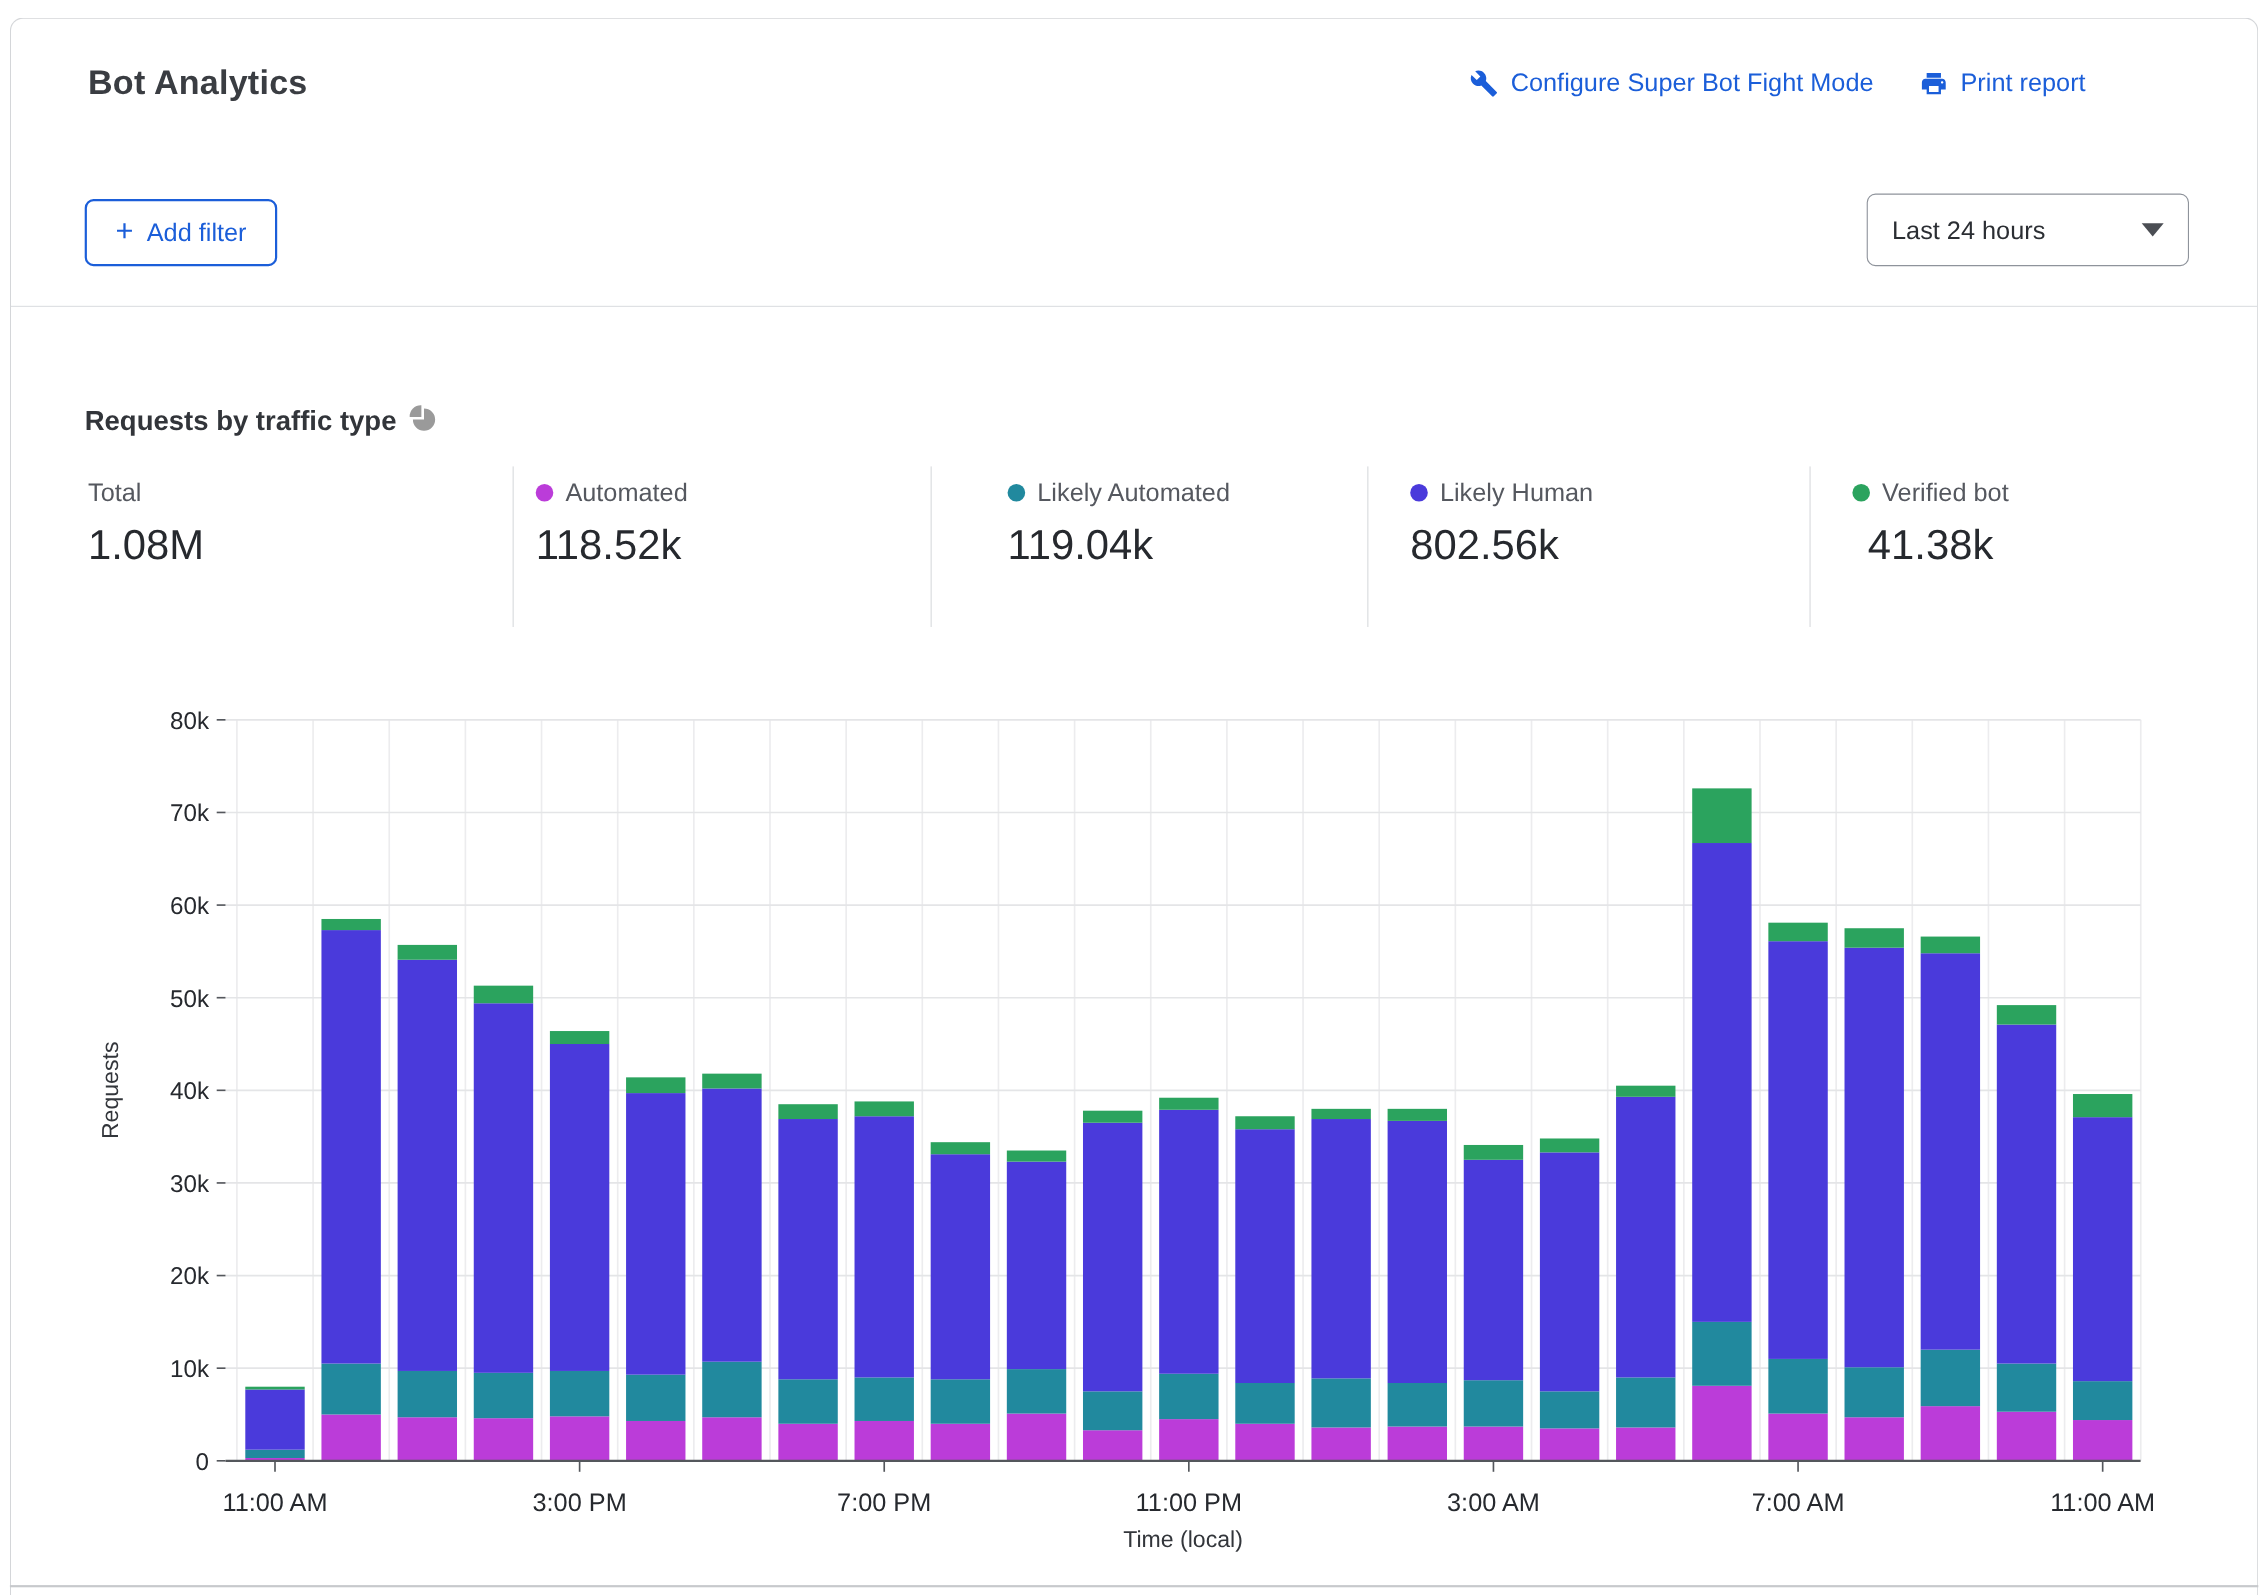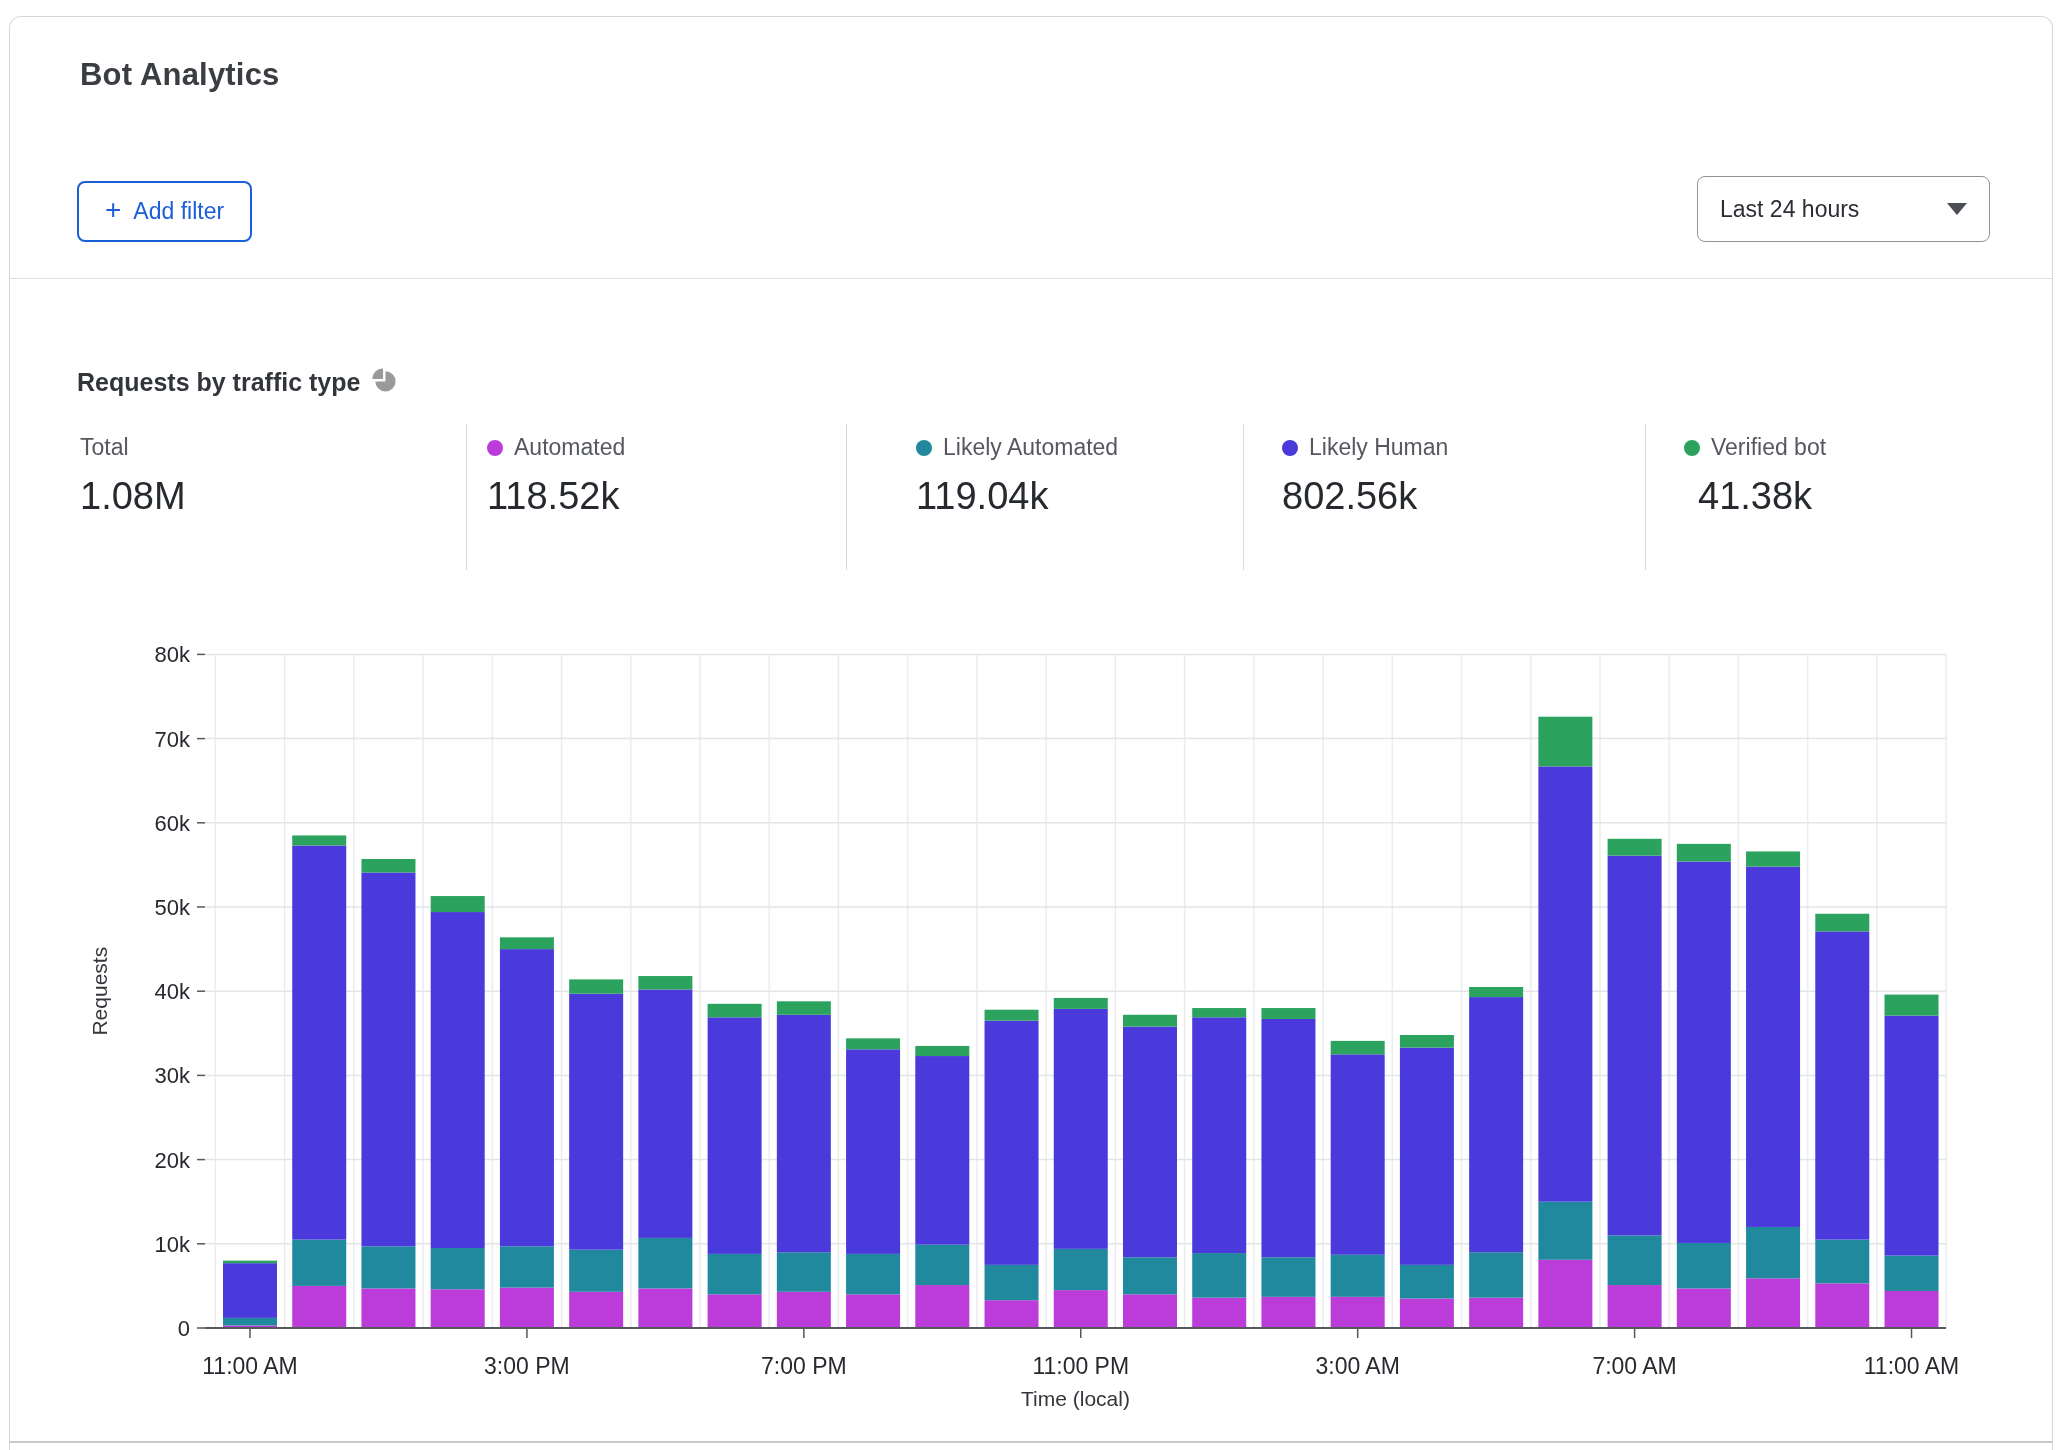--- a/index.html
+++ b/index.html
@@ -60,20 +60,38 @@
 </style>
 </head>
 <body>
 
 <div id="stage">
 
   <div class="card"></div>
 
   <div class="page-title">Bot Analytics</div>
 
+  <div class="header-links">
+    <div class="hlink">
+      <span>
+        <svg width="26" height="26" viewBox="0 0 24 24" fill="#1b5ed9">
+            <path d="M22.7 19l-9.1-9.1c.9-2.3.4-5-1.5-6.9-2-2-5-2.4-7.4-1.3L9 6 6 9 1.6 4.7C.4 7.1.9 10.1 2.9 12.1c1.9 1.9 4.6 2.4 6.9 1.5l9.1 9.1c.4.4 1 .4 1.4 0l2.3-2.3c.5-.4.5-1.1.1-1.4z"></path>
+          </svg>
+      </span>
+      <span>Configure Super Bot Fight Mode</span>
+    </div>
+    <div class="hlink">
+      <span>
+        <svg width="26" height="26" viewBox="0 0 24 24" fill="#1b5ed9">
+            <path d="M19 8H5c-1.66 0-3 1.34-3 3v6h4v4h12v-4h4v-6c0-1.66-1.34-3-3-3zm-3 11H8v-5h8v5zm3-7c-.55 0-1-.45-1-1s.45-1 1-1 1 .45 1 1-.45 1-1 1zm-1-9H6v4h12V3z"></path>
+          </svg>
+      </span>
+      <span>Print report</span>
+    </div>
+  </div>
 
   <button class="add-filter">
     <span class="plus">+</span>
     <span>Add filter</span>
   </button>
 
   <div class="time-select">
     <span>Last 24 hours</span>
     <span class="caret"></span>
   </div>

